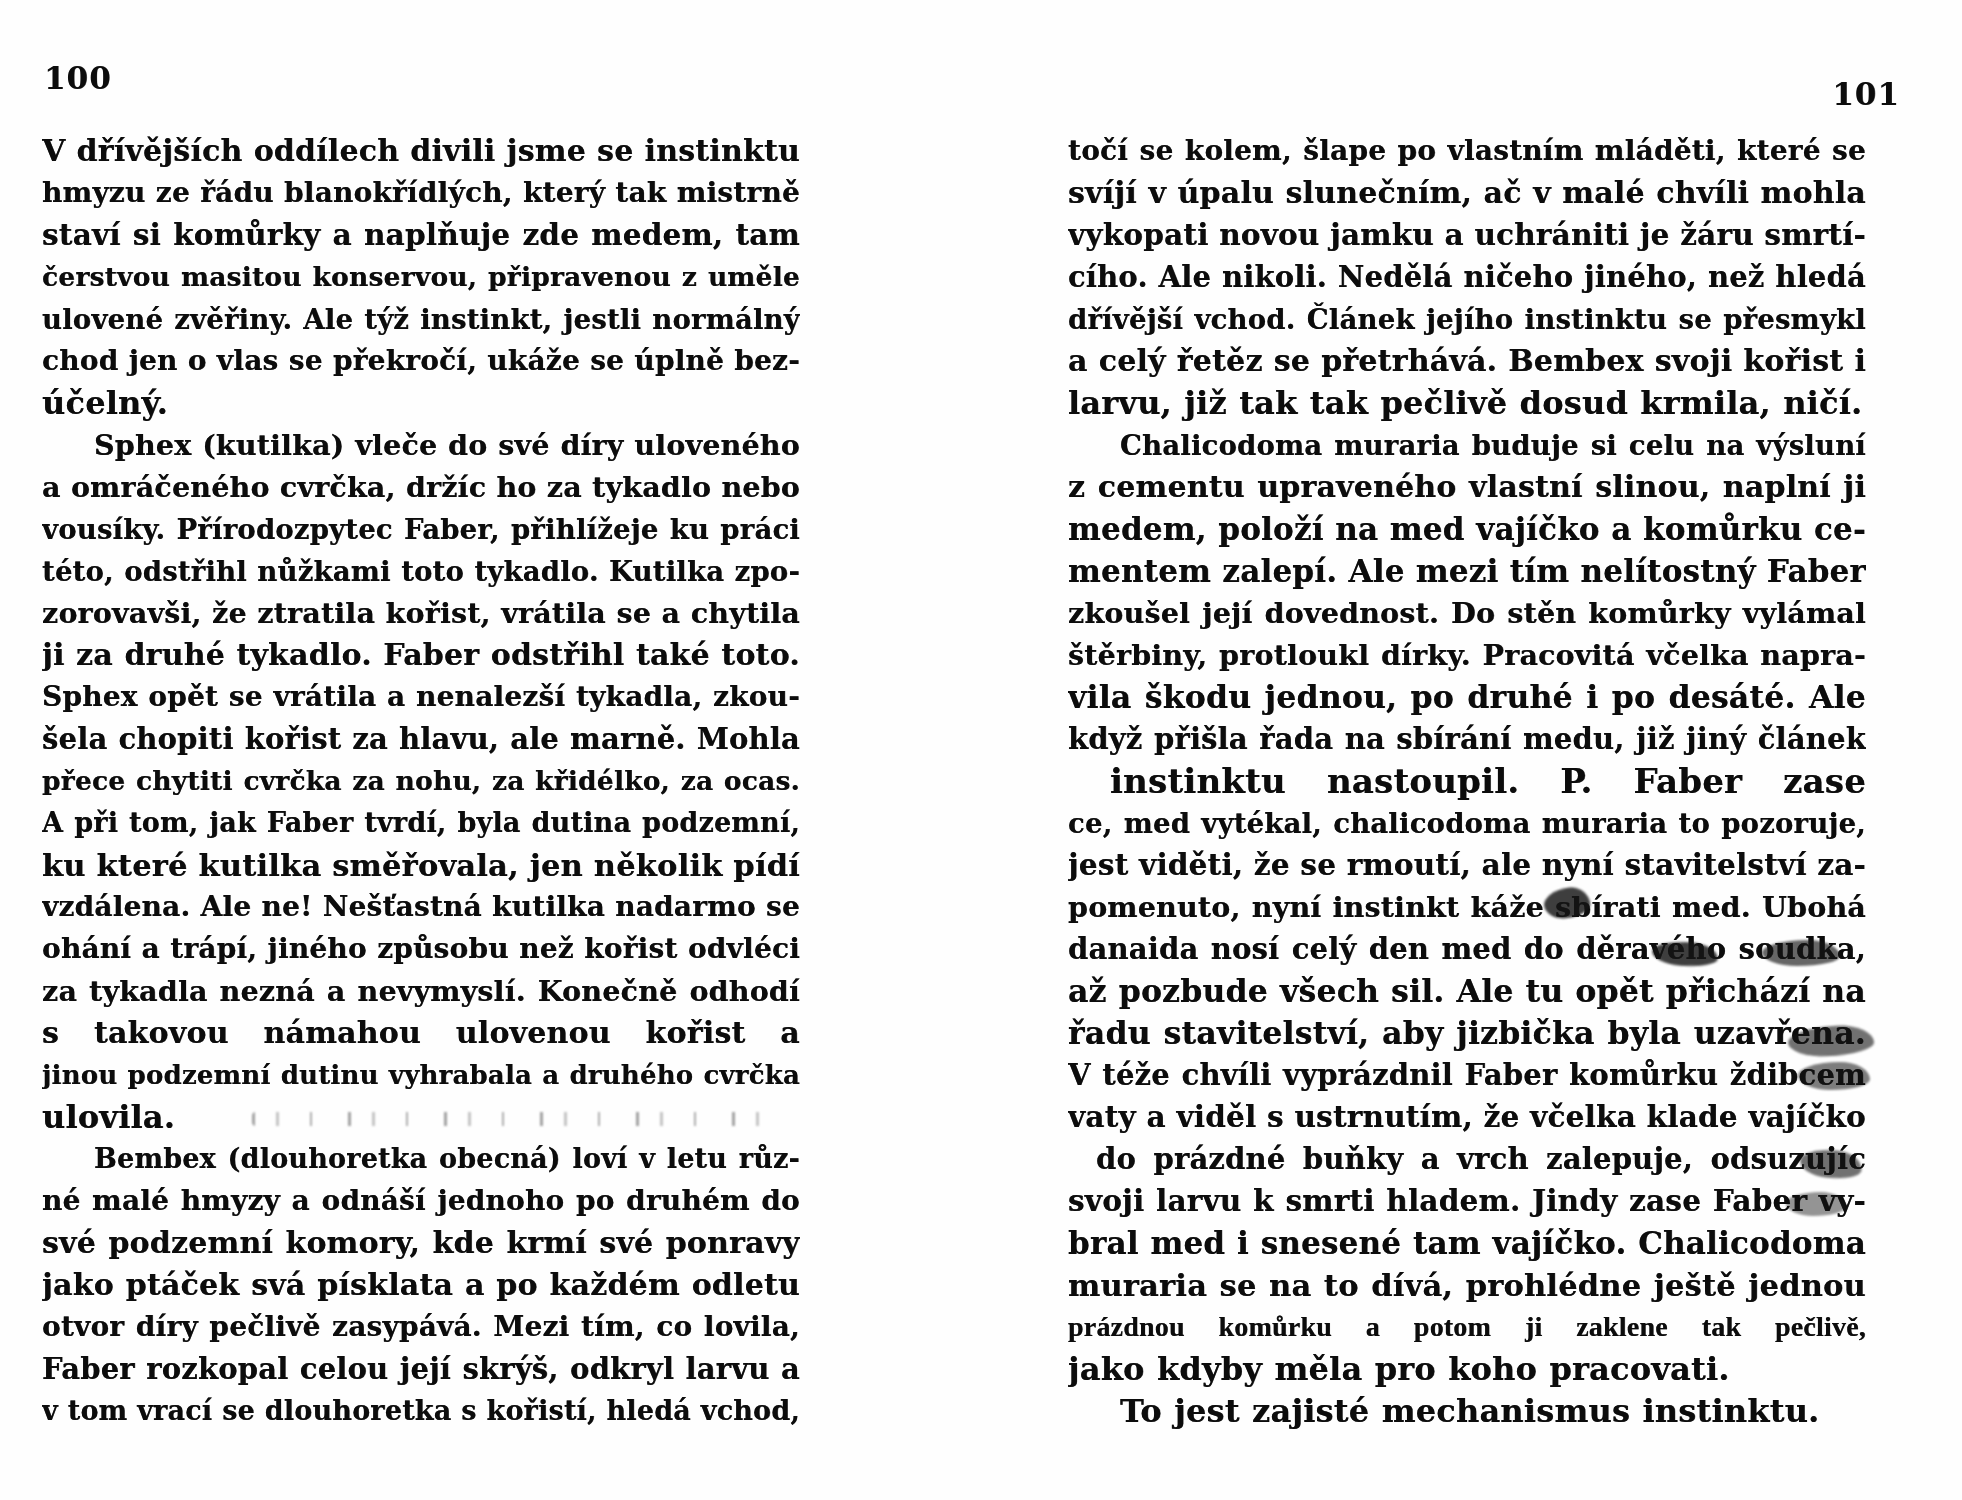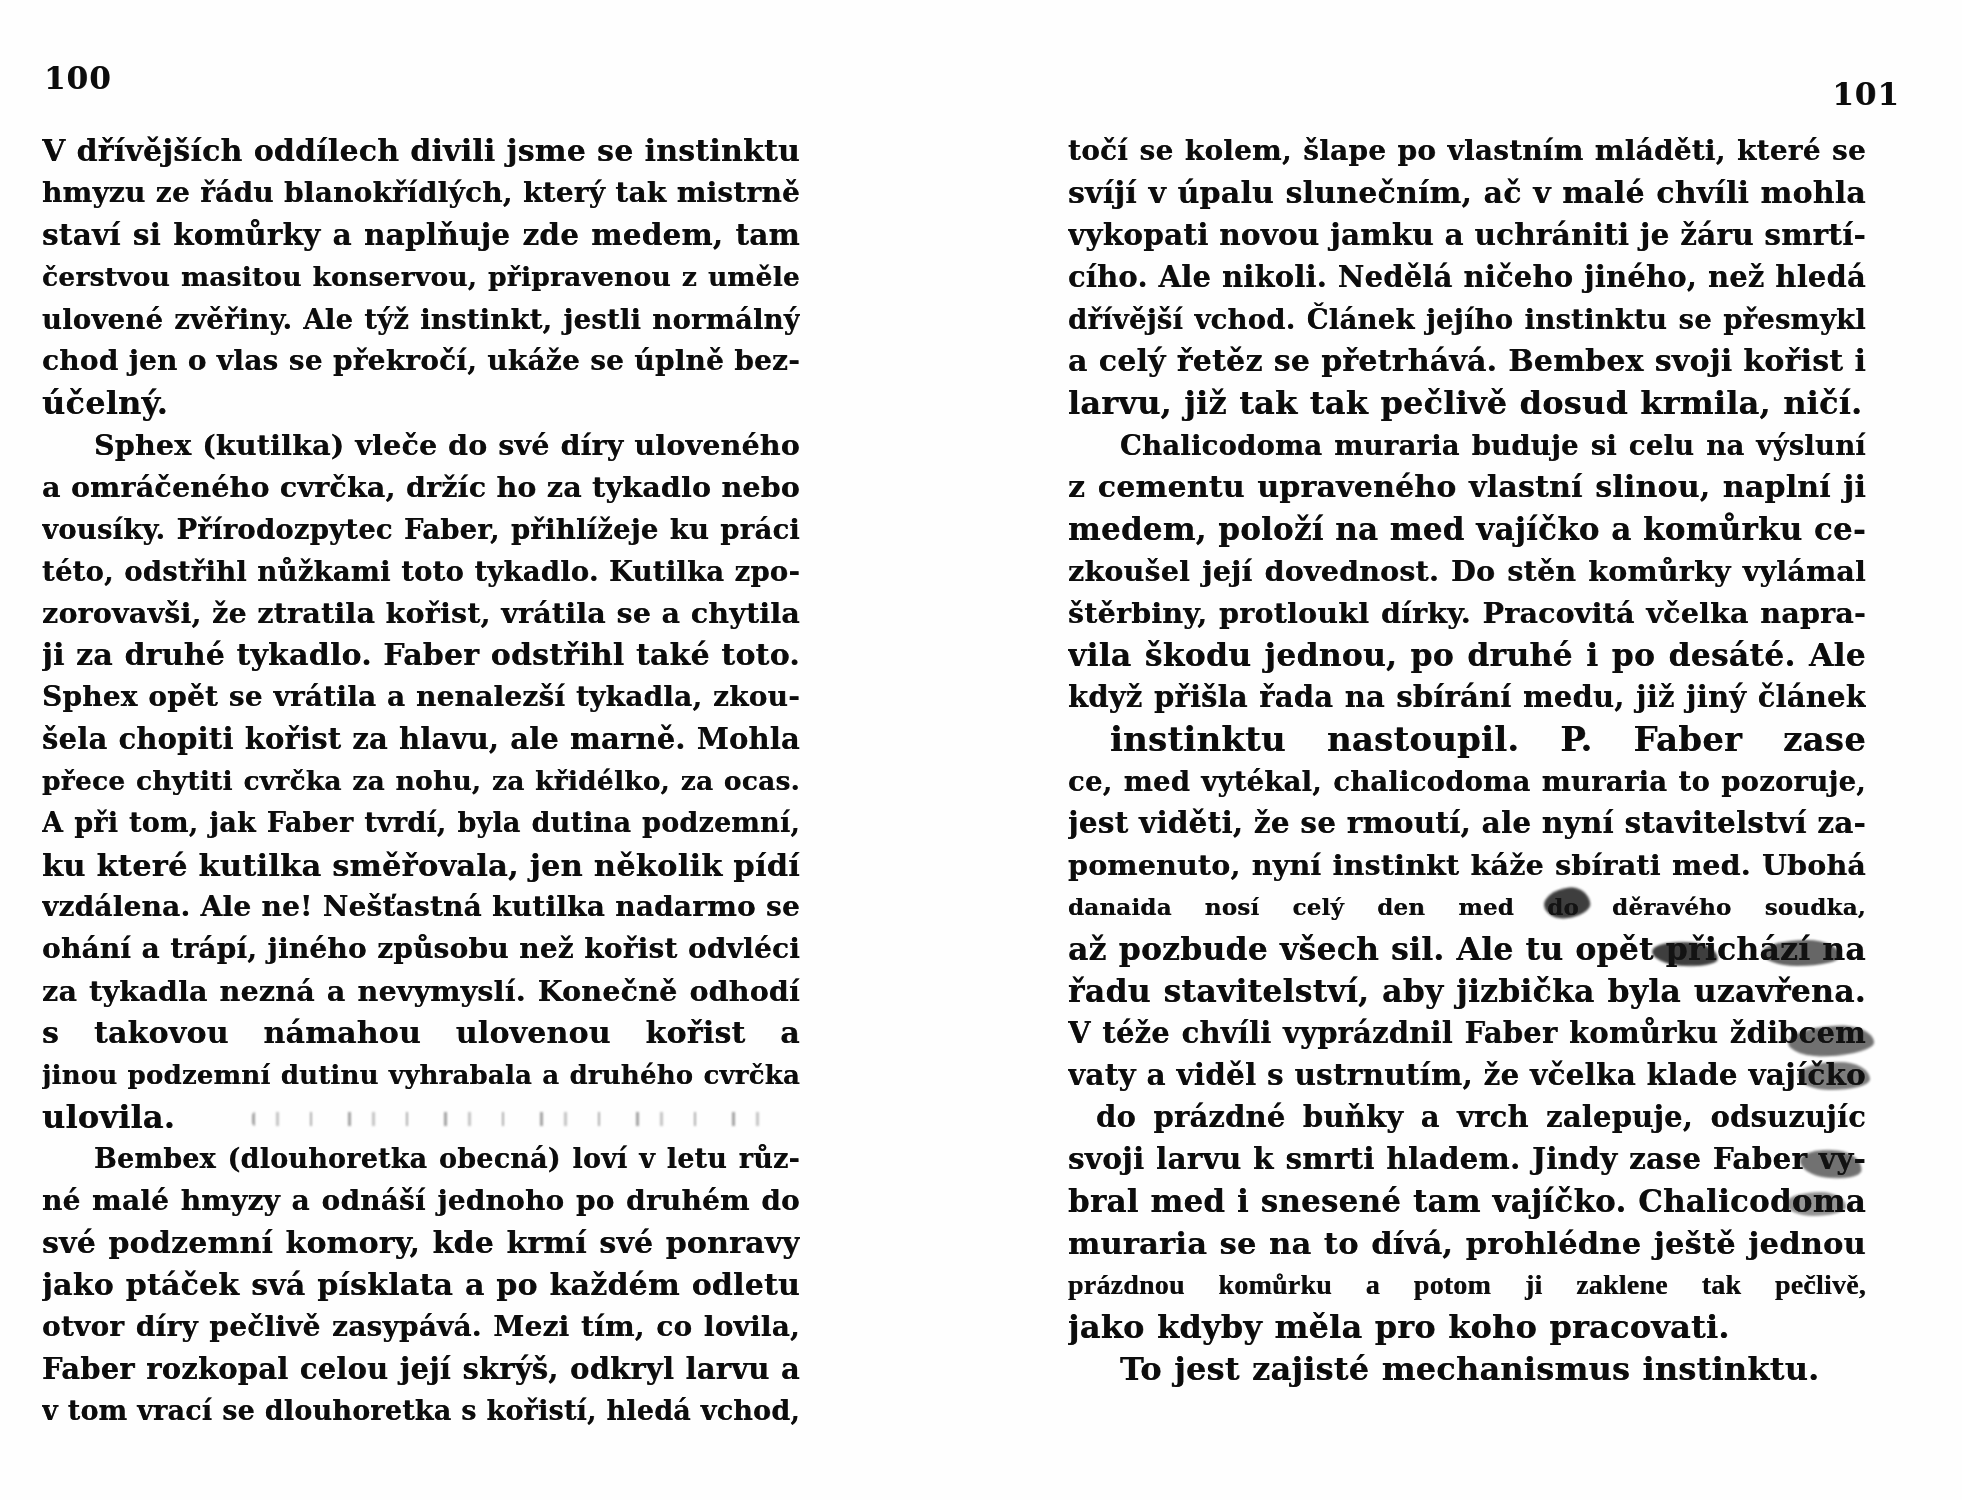--- a/index.html
+++ b/index.html
@@ -127,29 +127,30 @@
       <div class="line" style="font-size: 28px; word-spacing: 0px;">točí se kolem, šlape po vlastním mláděti, které se</div>
       <div class="line" style="font-size: 30px; word-spacing: 0px;">svíjí v úpalu slunečním, ač v malé chvíli mohla</div>
       <div class="line" style="font-size: 29.5px; word-spacing: 0px;">vykopati novou jamku a uchrániti je žáru smrtí-</div>
       <div class="line" style="font-size: 29px; word-spacing: 0px;">cího. Ale nikoli. Nedělá ničeho jiného, než hledá</div>
       <div class="line" style="font-size: 27.5px; word-spacing: 0px;">dřívější vchod. Článek jejího instinktu se přesmykl</div>
       <div class="line" style="font-size: 30px; word-spacing: 0px;">a celý řetěz se přetrhává. Bembex svoji kořist i</div>
       <div class="line lastline">larvu, již tak tak pečlivě dosud krmila, ničí.</div>
       <div class="line indent" style="font-size: 27.5px; word-spacing: 0px;">Chalicodoma muraria buduje si celu na výsluní</div>
       <div class="line" style="font-size: 30px; word-spacing: 0px;">z cementu upraveného vlastní slinou, naplní ji</div>
       <div class="line" style="font-size: 31px; word-spacing: 0px;">medem, položí na med vajíčko a komůrku ce-</div>
+      <div class="line" style="font-size: 31px; word-spacing: 0px;">mentem zalepí. Ale mezi tím nelítostný Faber</div>
       <div class="line" style="font-size: 28.5px; word-spacing: 0px;">zkoušel její dovednost. Do stěn komůrky vylámal</div>
       <div class="line" style="font-size: 28.5px; word-spacing: 0px;">štěrbiny, protloukl dírky. Pracovitá včelka napra-</div>
       <div class="line" style="font-size: 31.5px; word-spacing: 0px;">vila škodu jednou, po druhé i po desáté. Ale</div>
       <div class="line" style="font-size: 29px; word-spacing: 0px;">když přišla řada na sbírání medu, již jiný článek</div>
       <div class="line" style="font-size: 34px; word-spacing: 0px; margin-left: 42px;">instinktu nastoupil. P. Faber zase udělal průlom v buň-</div>
       <div class="line" style="font-size: 27.5px; word-spacing: 0px;">ce, med vytékal, chalicodoma muraria to pozoruje,</div>
       <div class="line" style="font-size: 29.5px; word-spacing: 0px;">jest viděti, že se rmoutí, ale nyní stavitelství za-</div>
       <div class="line" style="font-size: 28.5px; word-spacing: 0px;">pomenuto, nyní instinkt káže sbírati med. Ubohá</div>
-      <div class="line" style="font-size: 23px; word-spacing: 0px;">danaida nosí celý den med do děravého soudka,</div>
+      <div class="line" style="font-size: 29px; word-spacing: 0px;">danaida nosí celý den med do děravého soudka,</div>
       <div class="line" style="font-size: 31.5px; word-spacing: 0px;">až pozbude všech sil. Ale tu opět přichází na</div>
       <div class="line" style="font-size: 31.5px; word-spacing: 0px;">řadu stavitelství, aby jizbička byla uzavřena.</div>
       <div class="line" style="font-size: 29px; word-spacing: 0px;">V téže chvíli vyprázdnil Faber komůrku ždibcem</div>
       <div class="line" style="font-size: 29.5px; word-spacing: 0px;">vaty a viděl s ustrnutím, že včelka klade vajíčko</div>
       <div class="line" style="font-size: 29px; word-spacing: 0px; margin-left: 28px;">do prázdné buňky a vrch zalepuje, odsuzujíc tak</div>
       <div class="line" style="font-size: 29.5px; word-spacing: 0px;">svoji larvu k smrti hladem. Jindy zase Faber vy-</div>
       <div class="line" style="font-size: 31px; word-spacing: 0px;">bral med i snesené tam vajíčko. Chalicodoma</div>
       <div class="line" style="font-size: 30.5px; word-spacing: 0px;">muraria se na to dívá, prohlédne ještě jednou</div>
       <div class="line" style="font-size: 28px; word-spacing: 0px; font-family: Liberation Serif, serif;">prázdnou komůrku a potom ji zaklene tak pečlivě,</div>
       <div class="line lastline">jako kdyby měla pro koho pracovati.</div>

